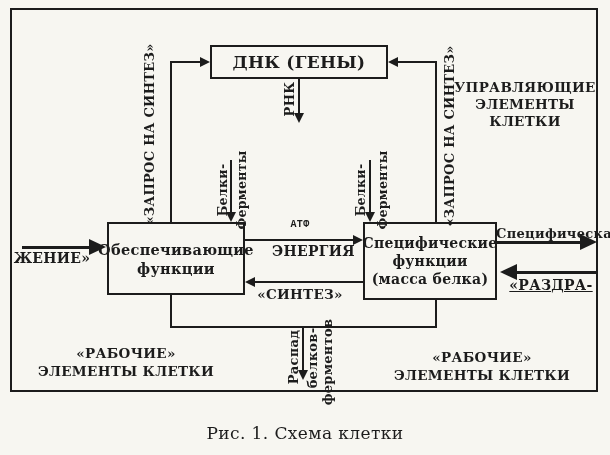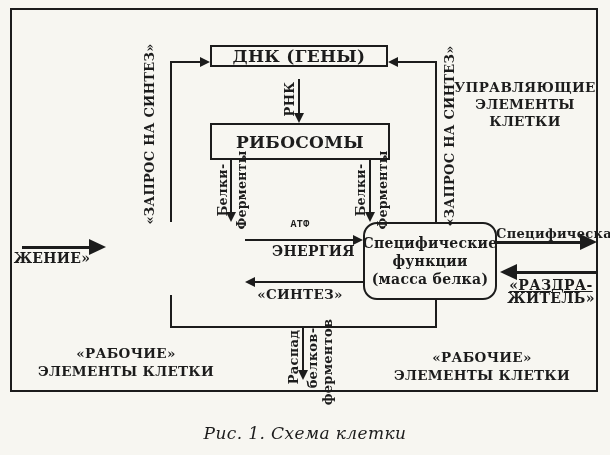--- a/index.html
+++ b/index.html
@@ -31,40 +31,40 @@
   .lbl {
     position:absolute; font-weight:bold; letter-spacing:.3px;
     text-align:center; line-height:17px;
   }
   .vtext {
     position:absolute; font-weight:bold; white-space:nowrap; letter-spacing:.3px;
     transform:translate(-50%,-50%) rotate(-90deg);
   }
   .caption {
     position:absolute; left:0; top:423px; width:610px; text-align:center;
-    font-style:italic; font-size:17px; letter-spacing:.4px;
+    font-size:17px; letter-spacing:.4px;
   }
 </style>
 </head>
 <body>
 
 <div id="canvas">
 
   <div class="frame"></div>
 
-  <div class="box" style="left:210px; top:45px; width:178px; height:22px; font-size:17px;">
+  <div class="box" style="left:210px; top:45px; width:178px; height:34px; font-size:17px;">
     <span>ДНК (ГЕНЫ)</span>
   </div>
 
-  <div class="box" style="left:210px; top:123px; width:180px; height:37px; font-size:17px;">
-    <span>РИБОСОМЫ</span>
+
+  <div class="box" style="left:107px; top:222px; width:138px; height:73px; font-size:14.5px; line-height:19px; padding:2px;">
+    <span>Обеспечивающие функции</span>
   </div>
 
-
-  <div class="box" style="left:363px; top:222px; width:134px; height:78px; font-size:14px; line-height:18px; padding:2px;border-radius:14px;">
+  <div class="box" style="left:363px; top:222px; width:134px; height:78px; font-size:14px; line-height:18px; padding:2px;">
     <span>Специфические функции (масса белка)</span>
   </div>
 
   <div class="vline" style="left:170px; top:61px; height:161px;"></div>
   <div class="hline" style="left:170px; top:61px; width:32px;"></div>
   <div class="ah ah-r" style="left:200px; top:57px;"></div>
 
   <div class="vline" style="left:435px; top:61px; height:161px;"></div>
   <div class="hline" style="left:398px; top:61px; width:39px;"></div>
   <div class="ah ah-l" style="left:388px; top:57px;"></div>
@@ -118,20 +118,19 @@
   <div class="lbl" style="left:245px; top:216px; width:110px; font-size:10px;font-family:Liberation Mono, monospace;">АТФ</div>
   <div class="lbl" style="left:245px; top:243px; width:110px; font-size:14px;text-align:right;">ЭНЕРГИЯ</div>
 
   <div class="lbl" style="left:240px; top:286px; width:120px; font-size:13.5px;">«СИНТЕЗ»</div>
 
   <div class="lbl" style="left:11px; top:250px; width:82px; font-size:14px;">ЖЕНИЕ»</div>
 
   <div class="lbl" style="left:496px; top:225px; width:102px; font-size:13px;">Специфическая</div>
 
   <div class="lbl" style="left:504px; top:277px; width:94px; font-size:14px;text-decoration:underline;">«РАЗДРА-</div>
-  <div class="lbl" style="left:504px; top:290px; width:94px; font-size:14px;">ЖИТЕЛЬ»</div>
 
   <div class="lbl" style="left:28px; top:344px; width:196px; font-size:13.5px; line-height:18px;">«РАБОЧИЕ» ЭЛЕМЕНТЫ КЛЕТКИ</div>
   <div class="lbl" style="left:384px; top:348px; width:196px; font-size:13.5px; line-height:18px;">«РАБОЧИЕ» ЭЛЕМЕНТЫ КЛЕТКИ</div>
 
   <div class="caption">Рис. 1. Схема клетки</div>
 
 </div>
 
 </body></html>

